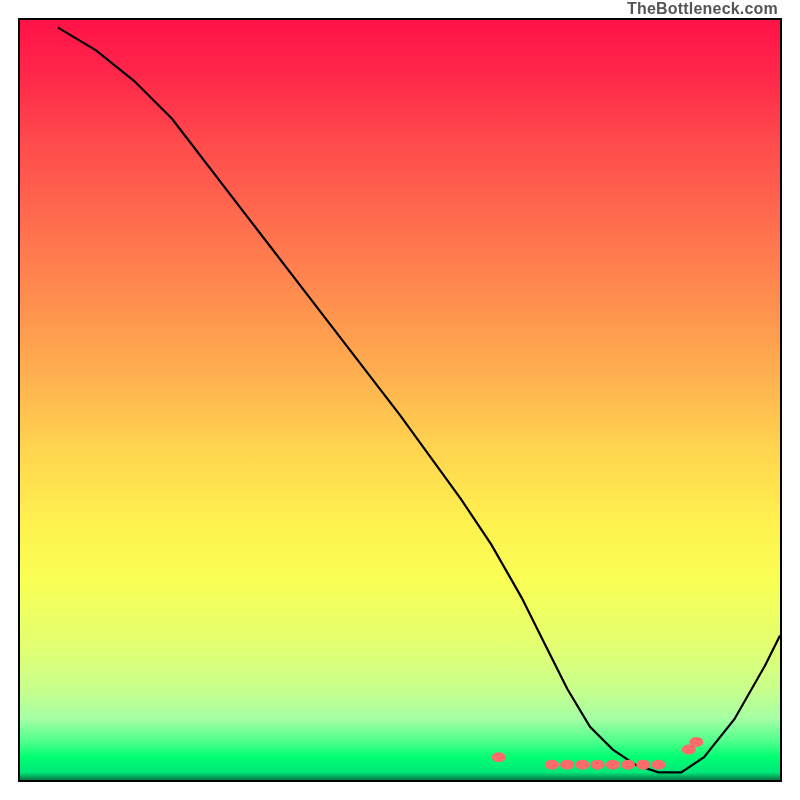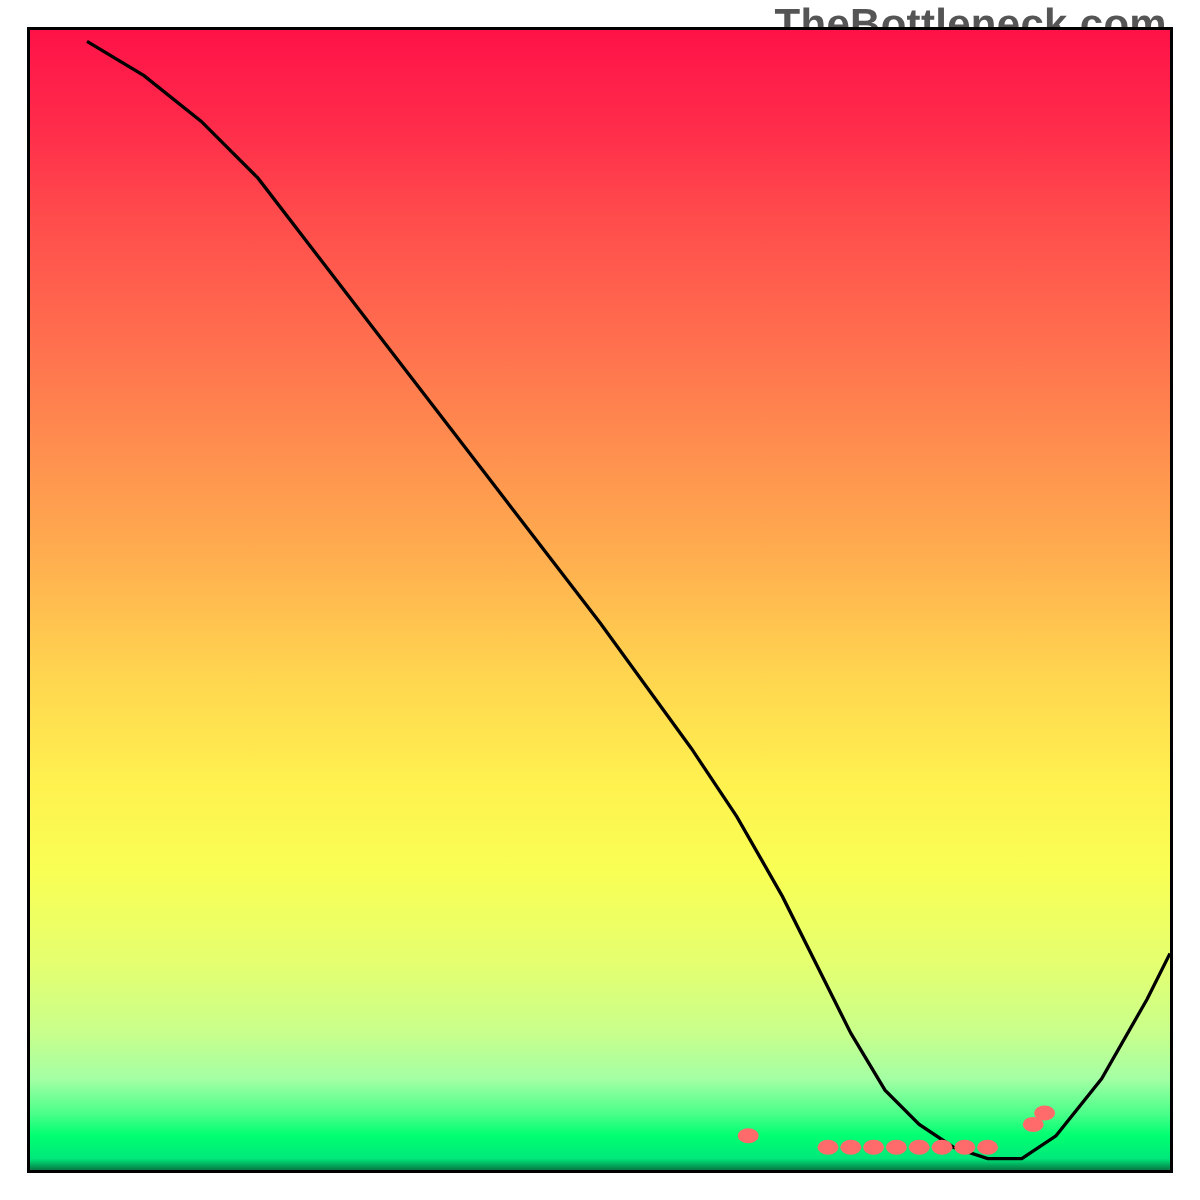--- a/index.html
+++ b/index.html
@@ -54,21 +54,21 @@
     position: absolute;
     inset: 0;
     width: 100%;
     height: 100%;
     pointer-events: none;
   }
   .watermark {
     position: absolute;
     top: 0;
     right: 22px;
-    font-size: 28px;
+    font-size: 16px;
     font-weight: 600;
     color: #555;
     letter-spacing: 0.2px;
     text-align: right;
   }
 </style>
 </head>
 <body>
 
 <div class="chart-container">

